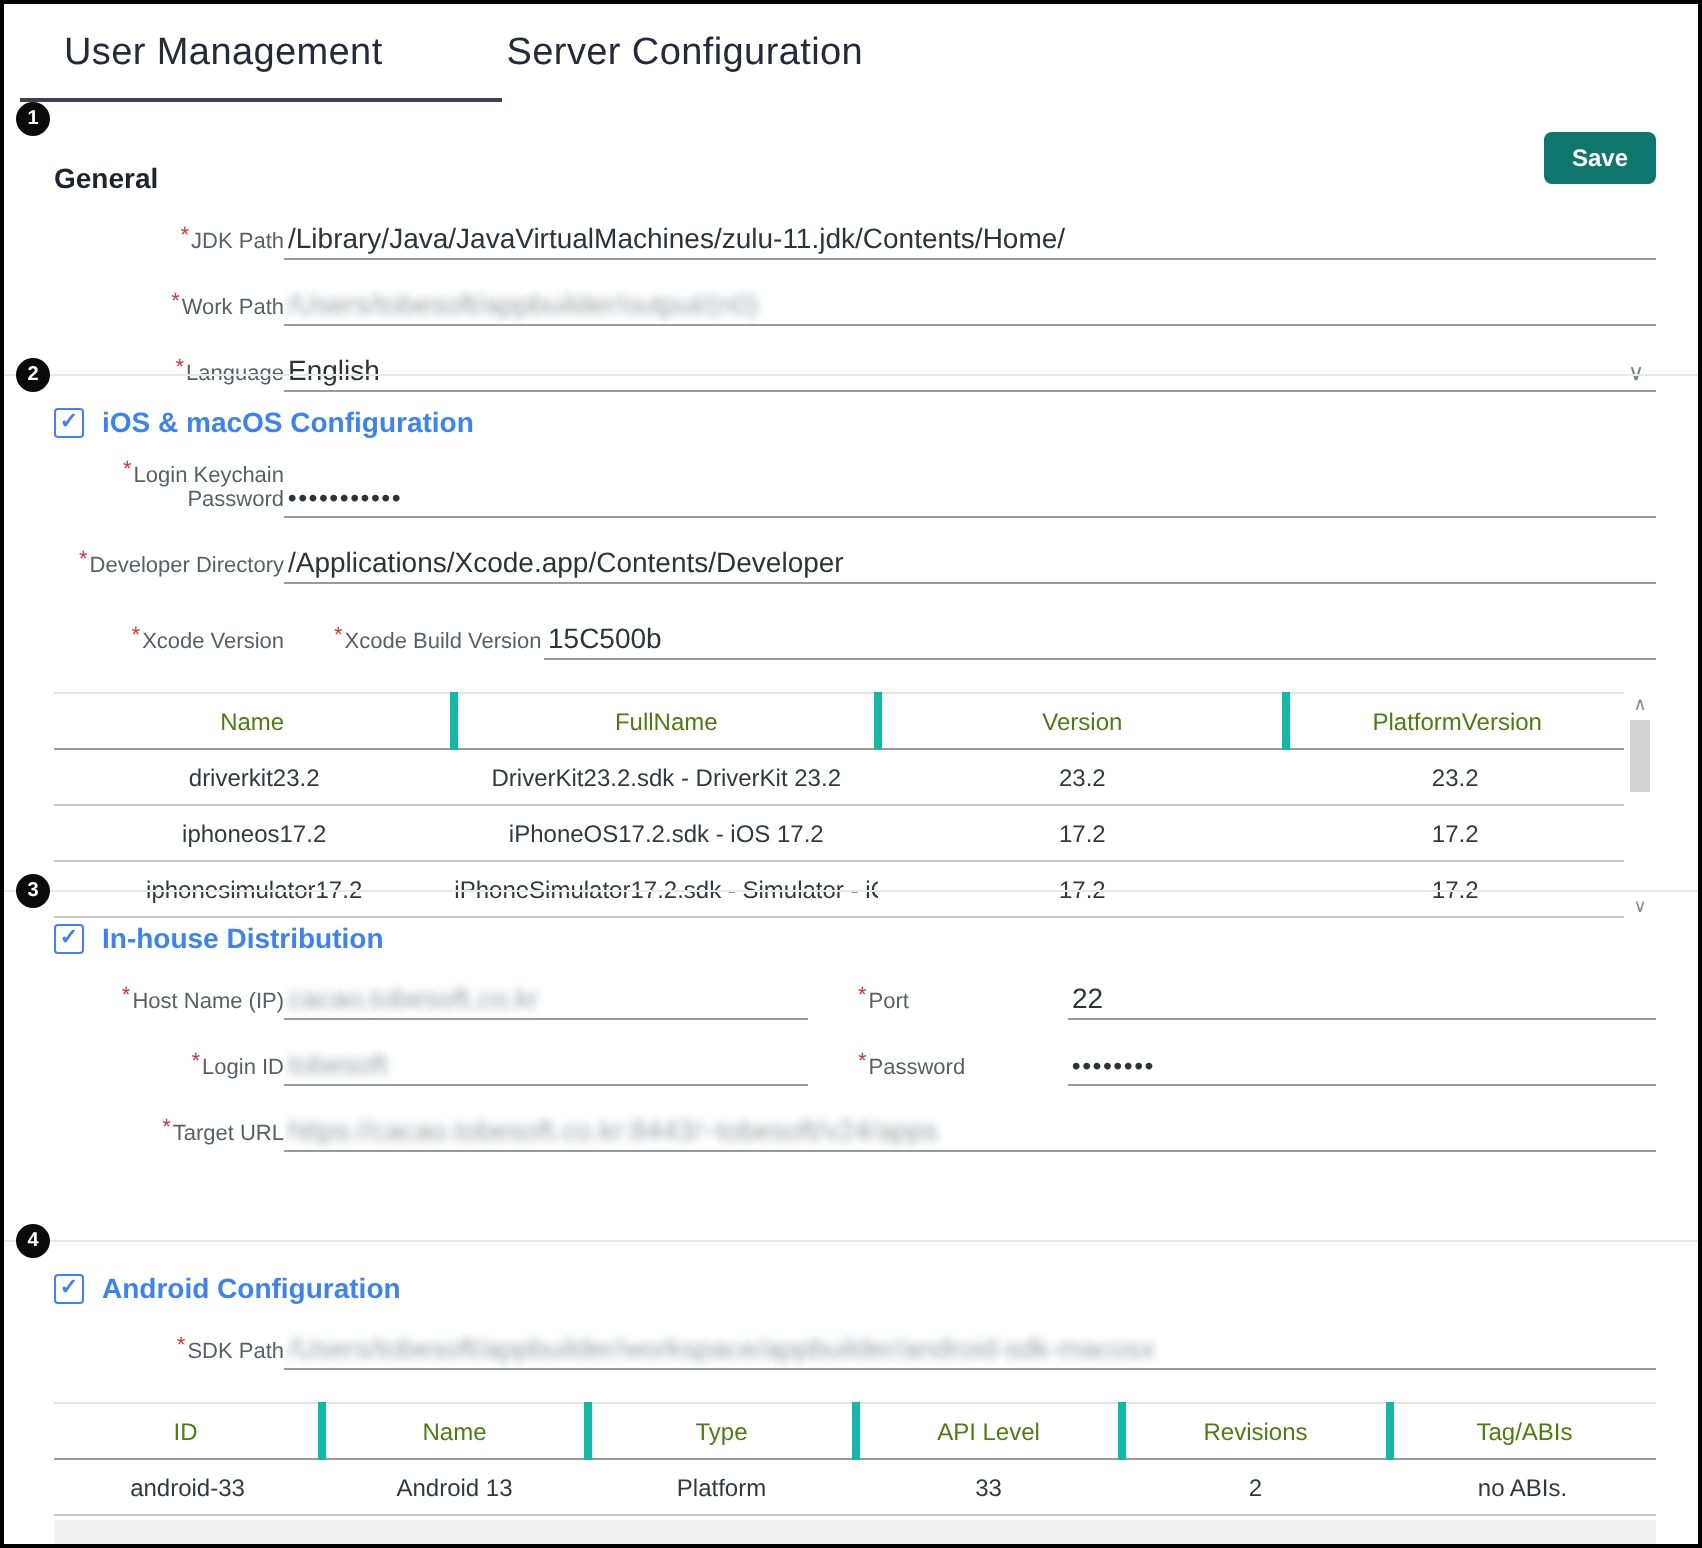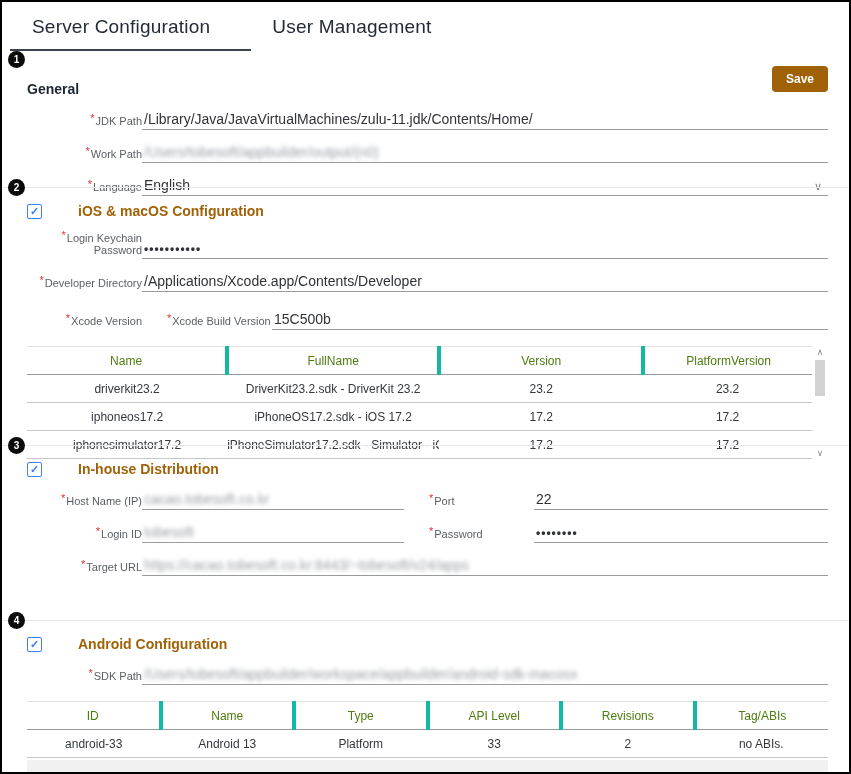--- a/index.html
+++ b/index.html
@@ -31,24 +31,24 @@
   .sec-general  { height: 133px; }
   .sec-ios      { height: 258px; }
   .sec-inhouse  { height: 175px; }
   .sec-android  { height: 150px; }
   .sec-head { display: flex; justify-content: space-between; align-items: center; padding-top: 7px; }
   .sec-title-plain { font-size: 14px; font-weight: bold; color: #1c2430; margin-top: 20px; }
   .cb-row { display: flex; align-items: center; gap: 9px; padding-top: 15px; }
   .cb { width: 15px; height: 15px; border: 1.5px solid #3e82f7; border-radius: 2px;
         background: #fff; display: inline-flex; align-items: center; justify-content: center; cursor: pointer; }
   .cb .chk { color: #3e82f7; font-size: 11px; font-weight: bold; line-height: 1; }
-  .cb-title { font-size: 14px; font-weight: bold; color: #a16207; margin-left: 27px; }
+  .cb-title { font-size: 14px; font-weight: bold; color: #3b82f6; }
   
   .save-btn {
-    background: #a16207; color: #fff; border: none; border-radius: 4px;
+    background: #0f766e; color: #fff; border: none; border-radius: 4px;
     font-family: "Liberation Sans", sans-serif;
     font-size: 12px; font-weight: bold; padding: 6px 14px; cursor: pointer;
   }
   
   .frow { display: flex; align-items: flex-end; margin-top: 13px; }
   .flabel { flex: 0 0 115px; font-size: 11px; color: #5a5f66; padding-bottom: 3px; position: relative; text-align: right; }
   .flabel2 { flex: 0 0 105px; margin-left: 25px; font-size: 11px; color: #5a5f66; padding-bottom: 3px; position: relative; }
   .req::before { content: "*"; color: #e03131; font-size: 11px; position: relative; top: -3px; margin-right: 1px; }
   .fvalue {
     flex: 1; font-size: 14px; color: #2f3237; border-bottom: 1px solid #9b9b9b;
@@ -77,22 +77,22 @@
   .vscroll .thumb { width: 10px; height: 36px; background: #d2d2d2; margin-top: 3px; }
   .vscroll .space { flex: 1; }
   .hbar { height: 12px; background: #f1f1f1; margin-top: 2px; }
 </style>
 </head>
 <body>
 
 <div class="page">
 
   <div class="tabbar">
+    <span class="tab">User Management</span>
     <span class="tab">Server Configuration</span>
-    <span class="tab">User Management</span>
     <div class="tab-underline"></div>
   </div>
   <div class="badge badge-1">1</div>
 
   <section class="sec sec-general">
     <div class="sec-head">
       <span class="sec-title-plain">General</span>
       <button class="save-btn">Save</button>
     </div>
     <div class="frow">

